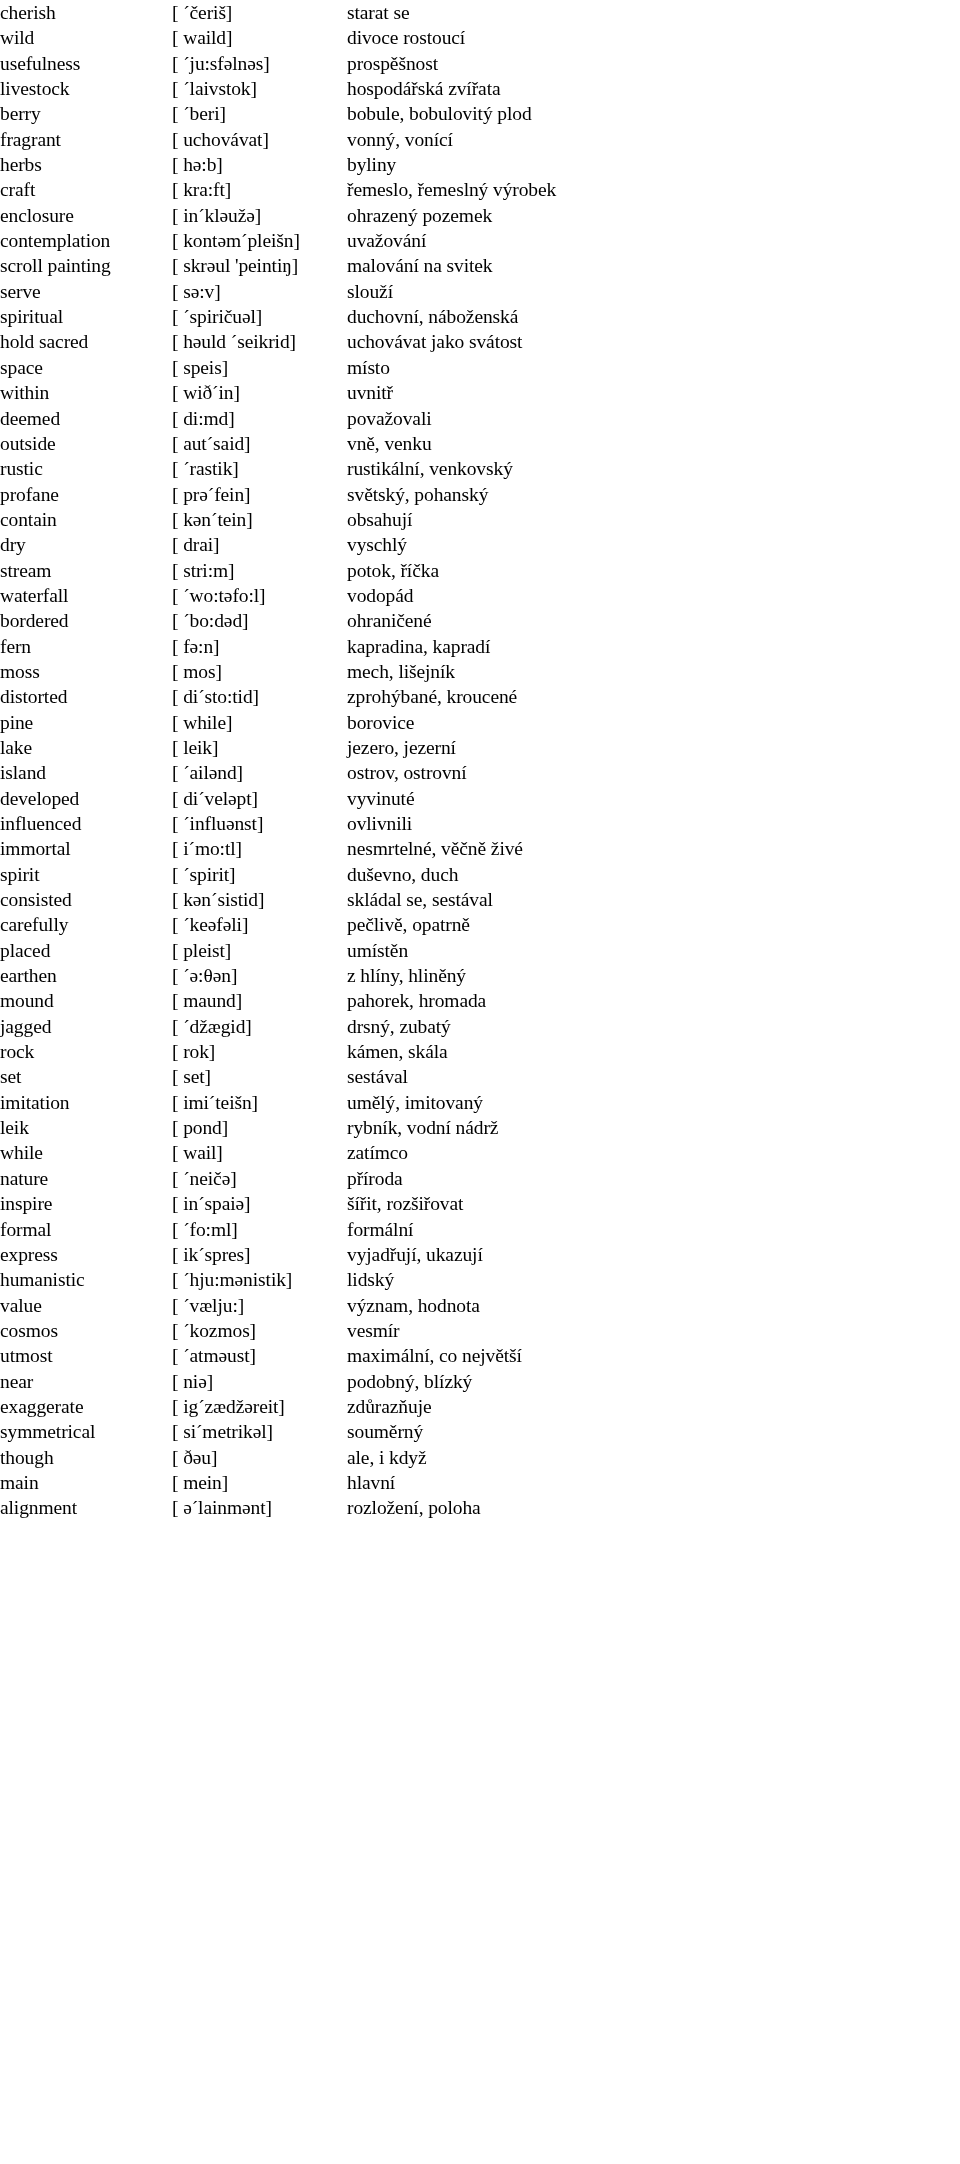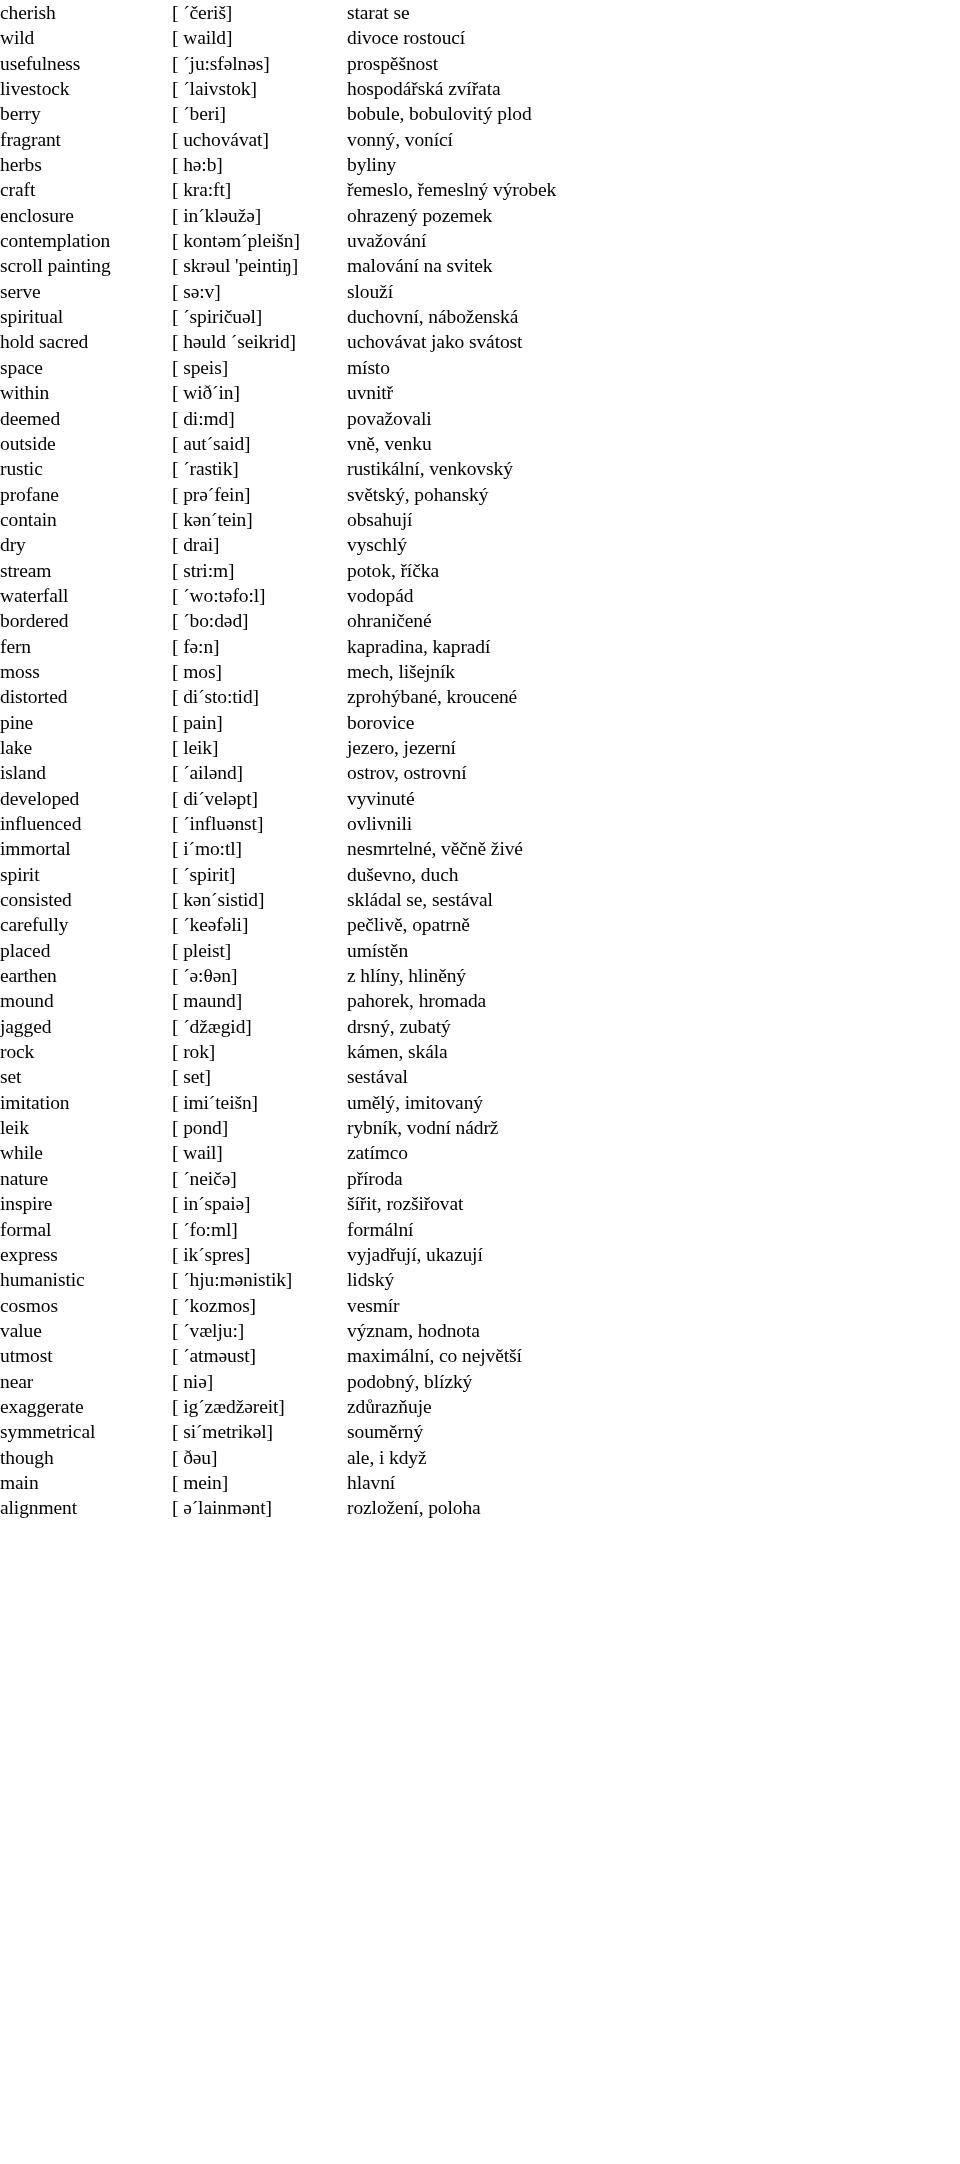--- a/index.html
+++ b/index.html
@@ -175,21 +175,21 @@
         <td class="col-phonetic">[ mos]</td>
         <td class="col-czech">mech, lišejník</td>
       </tr>
       <tr>
         <td class="col-word">distorted</td>
         <td class="col-phonetic">[ diˊsto:tid]</td>
         <td class="col-czech">zprohýbané, kroucené</td>
       </tr>
       <tr>
         <td class="col-word">pine</td>
-        <td class="col-phonetic">[ pain]</td>
+        <td class="col-phonetic">[ while]</td>
         <td class="col-czech">borovice</td>
       </tr>
       <tr>
         <td class="col-word">lake</td>
         <td class="col-phonetic">[ leik]</td>
         <td class="col-czech">jezero, jezerní</td>
       </tr>
       <tr>
         <td class="col-word">island</td>
         <td class="col-phonetic">[ ˊailənd]</td>
@@ -289,28 +289,28 @@
         <td class="col-word">express</td>
         <td class="col-phonetic">[ ikˊspres]</td>
         <td class="col-czech">vyjadřují, ukazují</td>
       </tr>
       <tr>
         <td class="col-word">humanistic</td>
         <td class="col-phonetic">[ ˊhju:mənistik]</td>
         <td class="col-czech">lidský</td>
       </tr>
       <tr>
+        <td class="col-word">value</td>
+        <td class="col-phonetic">[ ˊvælju:]</td>
+        <td class="col-czech">význam, hodnota</td>
+      </tr>
+      <tr>
         <td class="col-word">cosmos</td>
         <td class="col-phonetic">[ ˊkozmos]</td>
         <td class="col-czech">vesmír</td>
-      </tr>
-      <tr>
-        <td class="col-word">value</td>
-        <td class="col-phonetic">[ ˊvælju:]</td>
-        <td class="col-czech">význam, hodnota</td>
       </tr>
       <tr>
         <td class="col-word">utmost</td>
         <td class="col-phonetic">[ ˊatməust]</td>
         <td class="col-czech">maximální, co největší</td>
       </tr>
       <tr>
         <td class="col-word">near</td>
         <td class="col-phonetic">[ niə]</td>
         <td class="col-czech">podobný, blízký</td>

